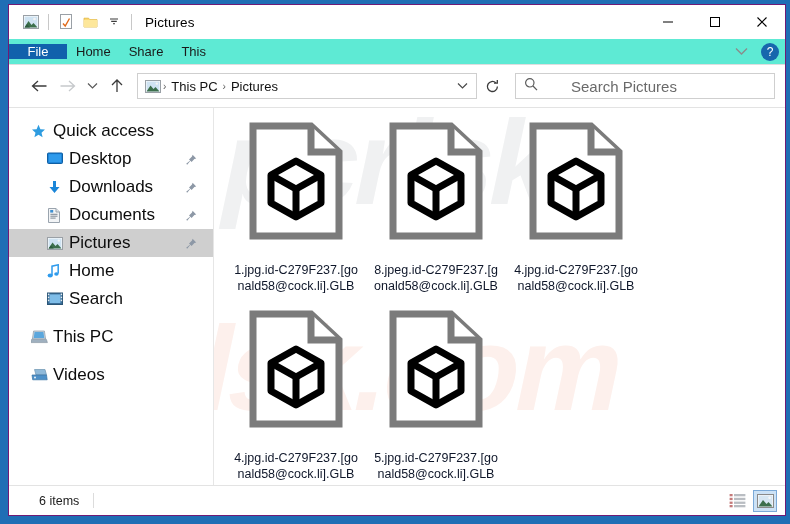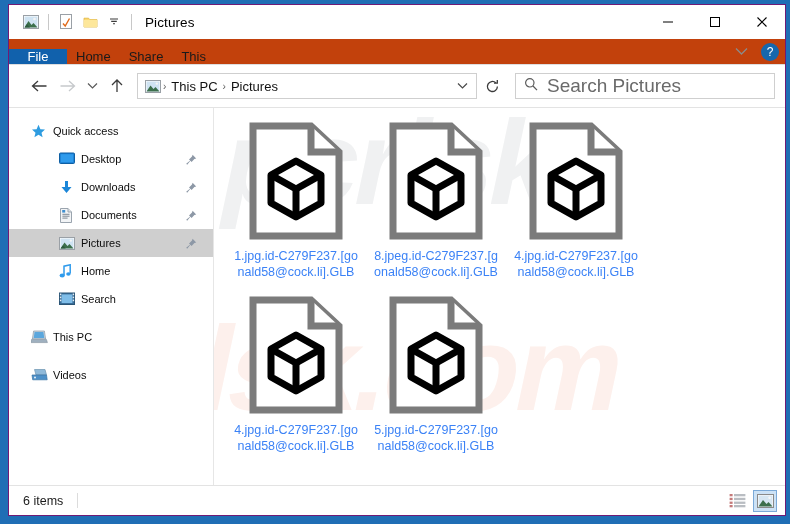--- a/index.html
+++ b/index.html
@@ -37,22 +37,22 @@
   .wincontrols { position: absolute; right: 0; top: 0; display: flex; }
   .wc {
     width: 47px; height: 33px;
     display: flex; align-items: center; justify-content: center;
     font-size: 14px; color: #000; cursor: default;
   }
 
   
   .ribbon {
     height: 26px; min-height: 26px;
-    display: flex; align-items: flex-end;
-    position: relative; background: #c2410c;
+    display: flex; align-items: center;
+    position: relative; background: #5eead4;
     border-bottom: 1px solid #dededf;
   }
   .tab-file {
     width: 58px; background: #1161ac; color: #fff;
     display: flex; align-items: center; justify-content: center;
     font-size: 13px;
   }
   .tab {
     padding: 0 9px; display: flex; align-items: center;
     font-size: 13px; color: #1a1a1a;
@@ -95,39 +95,39 @@
   .refresh {
     width: 30px; height: 26px; display: flex;
     align-items: center; justify-content: center;
     font-size: 14px; color: #3b3b3b;
   }
   .search-box {
     flex: 1; height: 26px; margin-left: 8px;
     border: 1px solid #cfcfcf; background: #fff;
     display: flex; align-items: center; gap: 9px; padding: 0 8px;
   }
-  .search-ph { font-size: 19px; color: #6a6a6a; }
+  .search-ph { font-size: 15px; color: #6a6a6a; margin-left: 24px; }
 
   
   .body { flex: 1; display: flex; min-height: 0; border-top: 1px solid #e3e3e3; }
 
   .sidebar {
     width: 205px; min-width: 205px;
     background: #fff; padding-top: 9px;
     border-right: 1px solid #e6e6e6;
     position: relative; overflow: hidden;
   }
   .nav-item {
     height: 28px; display: flex; align-items: center;
     padding-left: 22px; position: relative;
   }
-  .nav-item.indent { padding-left: 50px; }
+  .nav-item.indent { padding-left: 38px; }
   .nav-item.sel { background: #cfcfcf; }
   .nav-ico { width: 22px; display: flex; align-items: center; }
-  .nav-label { font-size: 11px; color: #0c0c0c; }
+  .nav-label { font-size: 17px; color: #0c0c0c; }
   .pin { position: absolute; right: 16px; top: 7px; }
   .nav-gap { height: 10px; }
 
   
   .content {
     flex: 1; background: #fff; position: relative;
     overflow: hidden; padding: 10px 0 0 12px;
   }
   .wm {
     position: absolute; inset: 0; pointer-events: none;
@@ -145,31 +145,31 @@
     position: relative; display: flex; flex-wrap: wrap;
     align-content: flex-start;
   }
   .file {
     width: 140px; margin: 0 0 12px 0;
     display: flex; flex-direction: column; align-items: center;
     padding-top: 2px;
   }
   .ficon-wrap { padding: 2px; }
   .fname {
-    font-size: 12.5px; color: #3b82f6; text-align: center;
+    font-size: 12.5px; color: #0f172a; text-align: center;
     line-height: 15.5px; width: 125px;
-    word-break: break-all; margin-top: 3px;
+    word-break: break-all; margin-top: 17px;
   }
 
   
   .statusbar {
     height: 30px; min-height: 30px;
     border-top: 1px solid #e3e3e3;
     display: flex; align-items: center;
-    padding: 0 8px 0 14px; background: #fff;
+    padding: 0 8px 0 30px; background: #fff;
   }
   .status-text { font-size: 12.5px; color: #1b1b1b; }
   .status-div { width: 1px; height: 15px; background: #dcdcdc; margin-left: 14px;}
   .view-btns { margin-left: auto; display: flex; align-items: center; gap: 4px; }
   .vb { width: 24px; height: 22px; display: flex; align-items: center; justify-content: center; }
   .vb.active { border: 1px solid #7aa9d8; background: #cce2f6; }
 </style>
 </head>
 <body>
 

